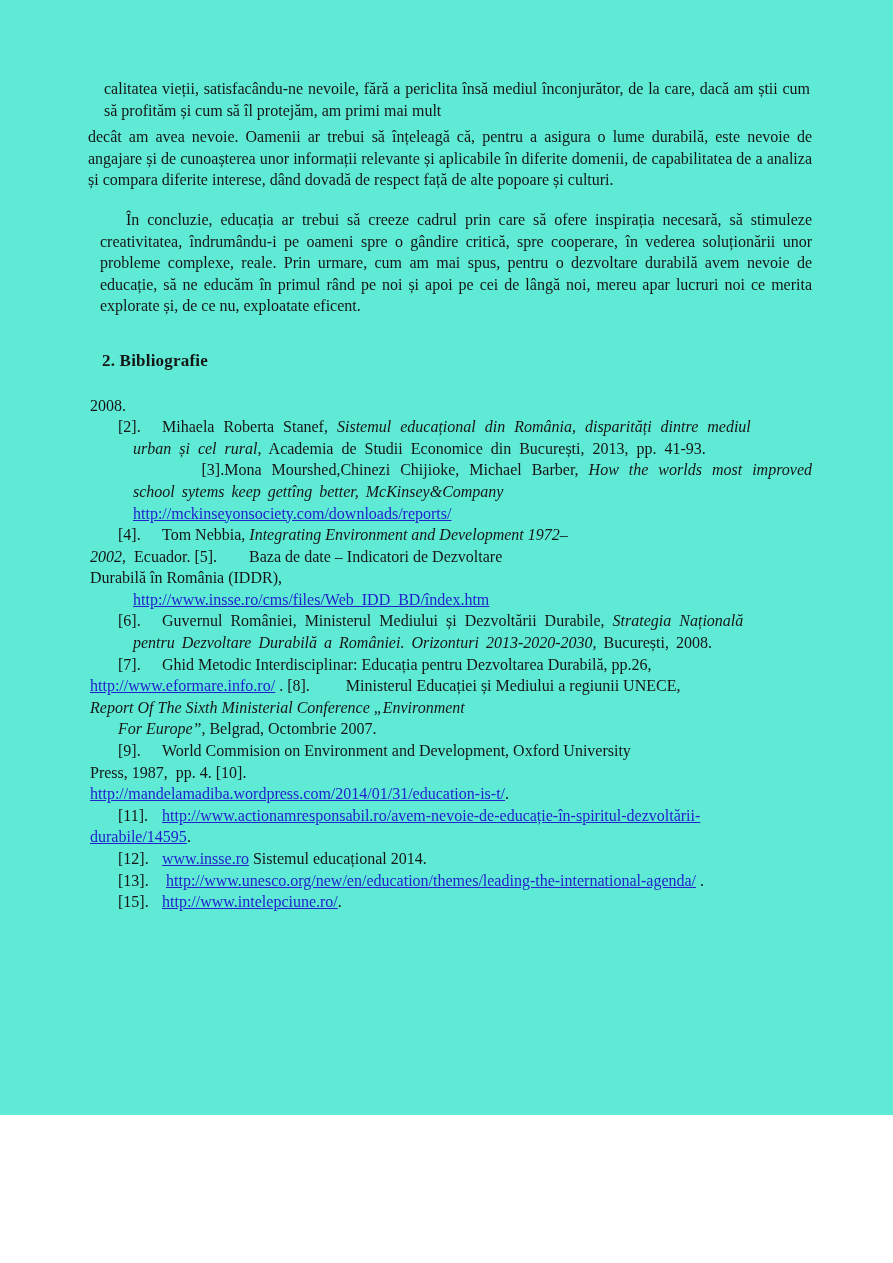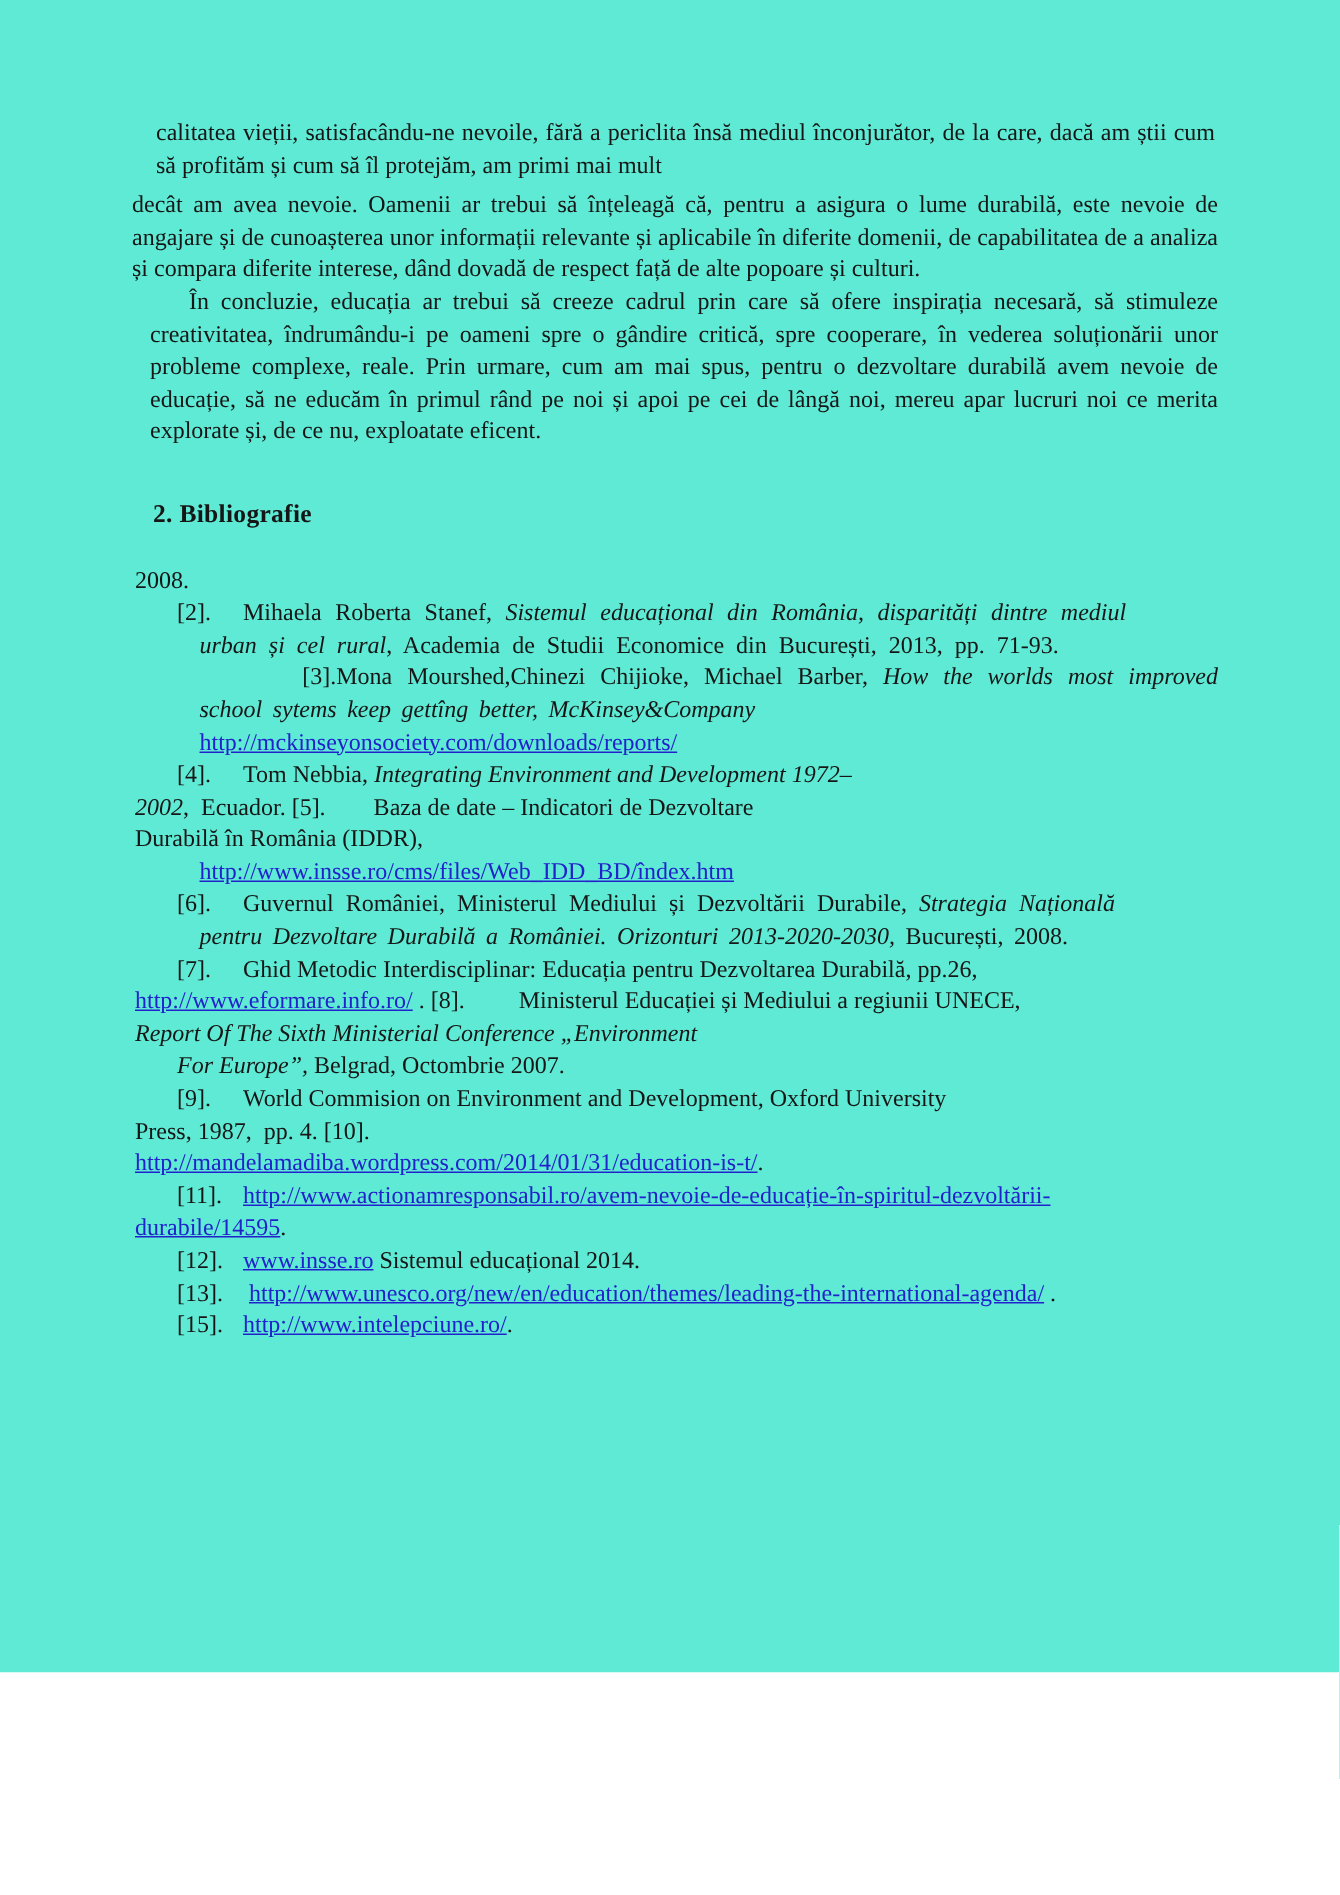--- a/index.html
+++ b/index.html
@@ -15,21 +15,21 @@
     overflow: hidden;
   }
   .content {
     padding: 78px 81px 0 88px;
     font-size: 16px;
     line-height: 21.6px;
   }
   .para { text-align: justify; }
   .para-1 { margin: 0 2px 5px 16px; }
   .para-2 { margin: 0; }
-  .para-3 { margin: 0 0 0 12px; text-indent: 26px; }
+  .para-3 { margin: 18px 0 0 12px; text-indent: 26px; }
   .bib-heading {
     font-size: 17px;
     font-weight: bold;
     margin: 33px 0 23px 14px;
     letter-spacing: 0.2px;
   }
   .bib-list { }
   .bib-line { white-space: pre-wrap; }
   .ind-a { margin-left: 30px; }   
   .ind-b { margin-left: 45px; }   
@@ -50,21 +50,21 @@
   <div class="content">
     <p class="para para-1">calitatea vieții, satisfacându-ne nevoile, fără a periclita însă mediul înconjurător, de la care, dacă am știi cum să profităm și cum să îl protejăm, am primi mai mult</p>
     <p class="para para-2">decât am avea nevoie. Oamenii ar trebui să înțeleagă că, pentru a asigura o lume durabilă, este nevoie de angajare și de cunoașterea unor informații relevante și aplicabile în diferite domenii, de capabilitatea de a analiza și compara diferite interese, dând dovadă de respect față de alte popoare și culturi.</p>
     <p class="para para-3">În concluzie, educația ar trebui să creeze cadrul prin care să ofere inspirația necesară, să stimuleze creativitatea, îndrumându-i pe oameni spre o gândire critică, spre cooperare, în vederea soluționării unor probleme complexe, reale. Prin urmare, cum am mai spus, pentru o dezvoltare durabilă avem nevoie de educație,  să ne  educăm în primul rând pe noi și apoi pe cei de lângă noi, mereu apar lucruri noi ce merita explorate și, de ce nu, exploatate eficent.</p>
 
     <h2 class="bib-heading">2. Bibliografie</h2>
 
     <div class="bib-list" id="bib">
         <div class="bib-line ind-c"><span class="pl">2008.</span></div>
         <div class="bib-line ind-a" style="word-spacing: 5px;"><span class="bib-marker">[2].</span><span class="pl">Mihaela Roberta Stanef, </span><span class="it">Sistemul educațional din România, disparități dintre mediul</span></div>
-        <div class="bib-line ind-b" style="word-spacing: 4px;"><span class="it">urban și cel rural</span><span class="pl">, Academia de Studii Economice din București, 2013, pp. 71-93.</span></div>
+        <div class="bib-line ind-b" style="word-spacing: 4px;"><span class="it">urban și cel rural</span><span class="pl">, Academia de Studii Economice din București, 2013, pp. 41-93.</span></div>
         <div class="bib-line ind-a" style="word-spacing: 6px; text-align: right;"><span class="bib-marker">[3].</span><span class="pl">Mona Mourshed,Chinezi Chijioke, Michael Barber, </span><span class="it">How the worlds most improved</span></div>
         <div class="bib-line ind-b" style="word-spacing: 3px;"><span class="it">school sytems keep gettîng better, McKinsey&amp;Company</span></div>
         <div class="bib-line ind-b"><a href="#" class="link">http://mckinseyonsociety.com/downloads/reports/</a></div>
         <div class="bib-line ind-a"><span class="bib-marker">[4].</span><span class="pl">Tom Nebbia, </span><span class="it">Integrating Environment and Development 1972–</span></div>
         <div class="bib-line ind-c"><span class="it">2002</span><span class="pl">,  Ecuador. [5].        Baza de date – Indicatori de Dezvoltare</span></div>
         <div class="bib-line ind-c"><span class="pl">Durabilă în România (IDDR),</span></div>
         <div class="bib-line ind-b"><a href="#" class="link">http://www.insse.ro/cms/files/Web_IDD_BD/îndex.htm</a></div>
         <div class="bib-line ind-a" style="word-spacing: 4px;"><span class="bib-marker">[6].</span><span class="pl">Guvernul României, Ministerul Mediului și Dezvoltării Durabile, </span><span class="it">Strategia Națională</span></div>
         <div class="bib-line ind-b" style="word-spacing: 3px;"><span class="it">pentru Dezvoltare Durabilă a României. Orizonturi 2013-2020-2030,</span><span class="pl"> București, 2008.</span></div>
         <div class="bib-line ind-a"><span class="bib-marker">[7].</span><span class="pl">Ghid Metodic Interdisciplinar: Educația pentru Dezvoltarea Durabilă, pp.26,</span></div>

